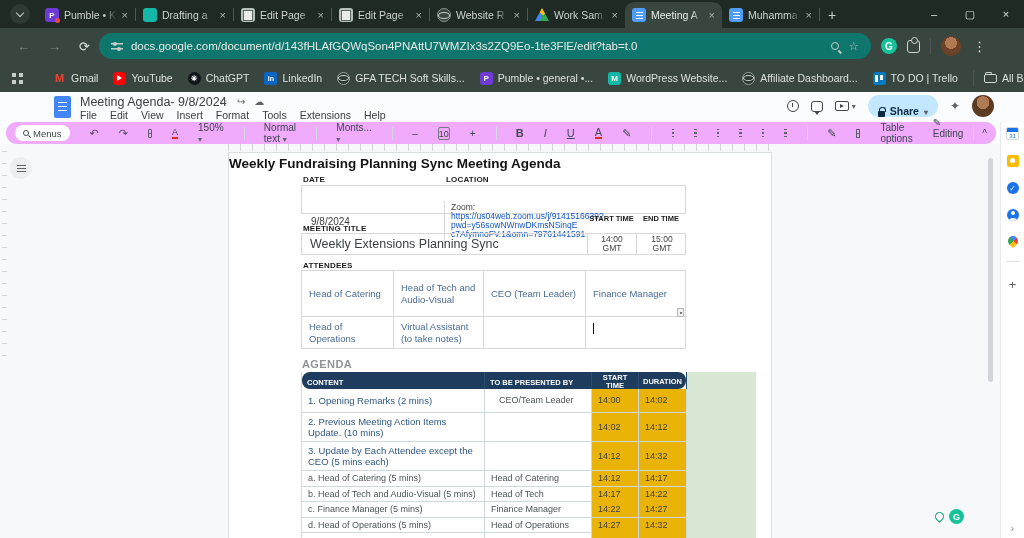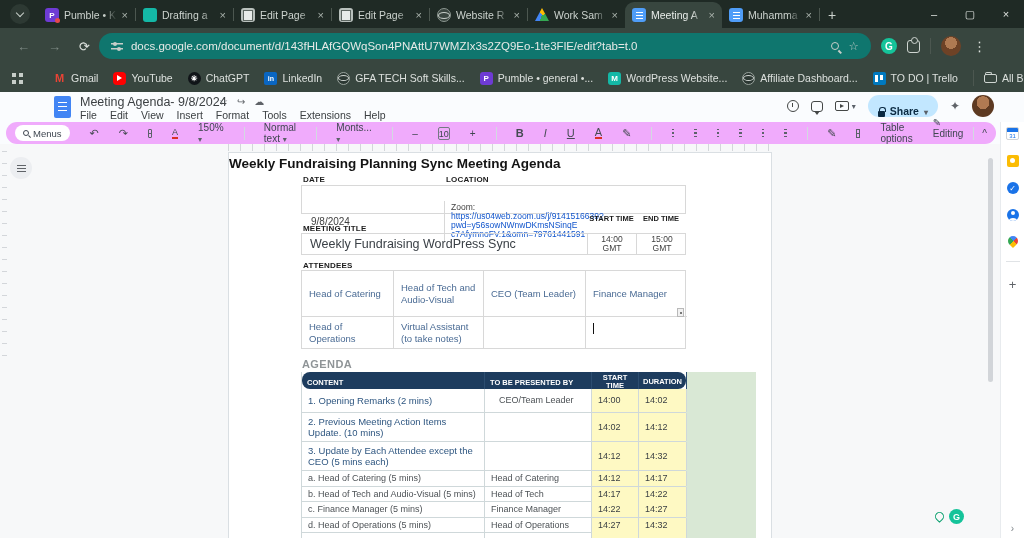--- a/index.html
+++ b/index.html
@@ -146,21 +146,21 @@
   .agd { position:absolute; left:72px; top:219px; width:385px; border-left:1px solid #cfd8da; }
   .agd-h { display:grid; grid-template-columns:183px 107px 47px 48px; background:#1d3c5e; color:#fff; font-size:7.5px; font-weight:bold; }
   .agd-h > div { padding:2px 5px; display:flex; align-items:center; border-right:1px solid #2c4d70; }
   .agd-h > div.c { justify-content:center; text-align:center; line-height:8px; padding:2px 2px; }
   .agd-h .brk { word-break:break-all; }
   .agd-r { display:grid; grid-template-columns:183px 107px 47px 48px; border-bottom:1px solid #cfd8da; }
   .agd-r > div { border-right:1px solid #cfd8da; padding:2px 6px; display:flex; align-items:center; line-height:11px; }
   .agd-r .con { font-size:9.5px; }
   .r-main .con { color:#2e5680; }
   .r-sub .con, .agd-r .by { color:#4d5256; font-size:9px; }
-  .agd-r .tm { font-size:9px; color:#3c4145; background:#fef9c3; }
+  .agd-r .tm { font-size:9px; color:#3c4145; background:#eab308; }
   .h24{height:24px;} .h29{height:29px;} .h16{height:15.5px;} .h17{height:17px;border-radius:8px;}
   .by-pad { padding-left:14px !important; }
 </style>
 </head>
 <body>
 
 <div class="tabbar">
   <div class="tabsearch">
       <span class="chev"></span>
     </div>
@@ -395,21 +395,21 @@
         <div class="cell-loc">
           <span>Zoom:</span><br>
           <a><span>https://us04web.zoom.us/j/9141516639?pwd=y56sowNWnwDKmsNSinqE</span><br><span>c7AfymnoFV.1&amp;omn=79761441591</span></a>
         </div>
       </div>
 
       <span class="lab" style="left:74px; top:71px;">MEETING TITLE</span>
       <span class="timelab" style="left:360px; top:62px; width:45px;">START TIME</span>
       <span class="timelab" style="left:409px; top:62px; width:46px;">END TIME</span>
       <div class="mtbox">
-        <div class="mt-title">Weekly Fundraising WordPress Sync</div>
+        <div class="mt-title">Weekly Extensions Planning Sync</div>
         <div class="mt-time">14:00 GMT</div>
         <div class="mt-time">15:00 GMT</div>
       </div>
 
       <span class="lab" style="left:74px; top:108px;">ATTENDEES</span>
       <div class="attbox">
         <div>Head of Catering</div>
         <div>Head of Tech and Audio-Visual</div>
         <div>CEO (Team Leader)</div>
         <div>Finance Manager</div>

